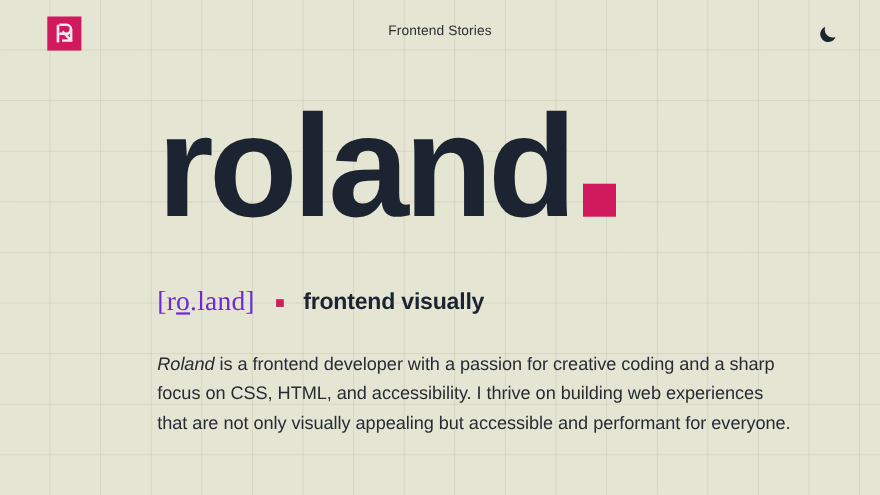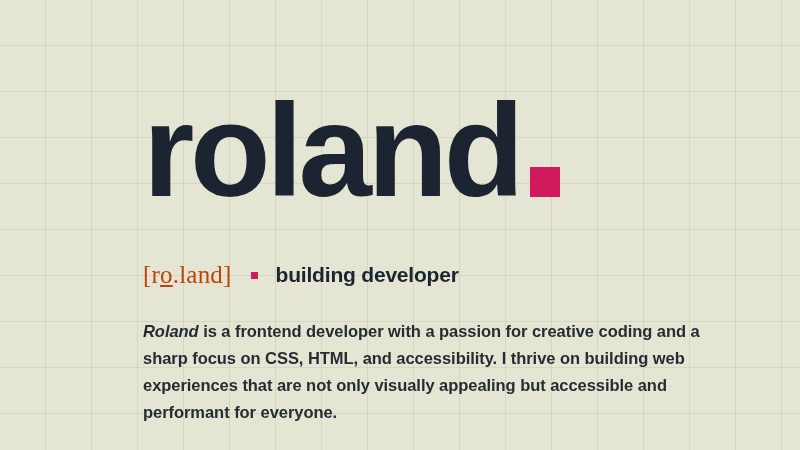--- a/index.html
+++ b/index.html
@@ -118,21 +118,21 @@
   .meta-row {
     display: flex;
     align-items: center;
     margin-top: 50px;
     gap: 0;
   }
 
   .phonetic {
     font-family: "Liberation Serif", serif;
     font-size: 25px;
-    color: #c2410c;
+    color: #6d28d9;
     letter-spacing: 0.2px;
   }
   .phonetic .stress {
     text-decoration: underline;
     text-underline-offset: 1.5px;
   }
 
   .meta-sep {
     display: inline-block;
     width: 7px;
@@ -149,43 +149,65 @@
     letter-spacing: -0.2px;
   }
 
   .bio {
     margin-top: 29px;
     font-size: 16.5px;
     line-height: 1.62;
     color: #262c34;
     max-width: 580px;
     letter-spacing: -0.05px;
-    font-weight: bold;
   }
   .bio .name { font-style: italic; }
 </style>
 </head>
 <body>
 
 <div class="grid-bg"></div>
 
 <div class="page">
 
+  <header class="site-header">
+
+    <a class="logo-mark" href="#">
+      <svg width="31" height="31" viewBox="0 0 31 31" aria-hidden="true">
+
+        <rect x="8.5" y="7.5" width="2.4" height="16" fill="#f6e9ef"></rect>
+
+        <path d="M10.9 7.5 H17.4 A4.1 4.1 0 0 1 17.4 15.7 H10.9" fill="none" stroke="#f6e9ef" stroke-width="2.4"></path>
+
+        <path d="M14.6 14.3 L21.4 21.6" stroke="#f6e9ef" stroke-width="2.2" stroke-linecap="square"></path>
+
+        <path d="M21.7 11.6 V21.8 H13.4" fill="none" stroke="#f6e9ef" stroke-width="2.2"></path>
+      </svg>
+    </a>
+
+    <div class="header-title">Frontend Stories</div>
+
+    <button class="theme-toggle" aria-label="Dark mode">
+      <svg width="19" height="19" viewBox="0 0 19 19" aria-hidden="true">
+        <path d="M15.6 12.6A7.2 7.2 0 0 1 6.3 3.3 7.2 7.2 0 1 0 15.6 12.6Z" fill="#1b2430"></path>
+      </svg>
+    </button>
+  </header>
 
   <main class="content">
 
     <h1 class="wordmark">
       <span class="wordmark-text">roland</span>
       <span class="wordmark-dot"></span>
     </h1>
 
     <div class="meta-row">
       <span class="phonetic"><span>[r</span><span class="stress">o</span><span>.land]</span></span>
 
       <span class="meta-sep"></span>
 
-      <span class="role">building developer</span>
+      <span class="role">frontend visually</span>
     </div>
 
     <p class="bio"><span class="name">Roland</span><span> is a frontend developer with a passion for creative coding and a sharp focus on CSS, HTML, and accessibility. I thrive on building web experiences that are not only visually appealing but accessible and performant for everyone.</span></p>
 
   </main>
 </div>
 
 </body></html>

